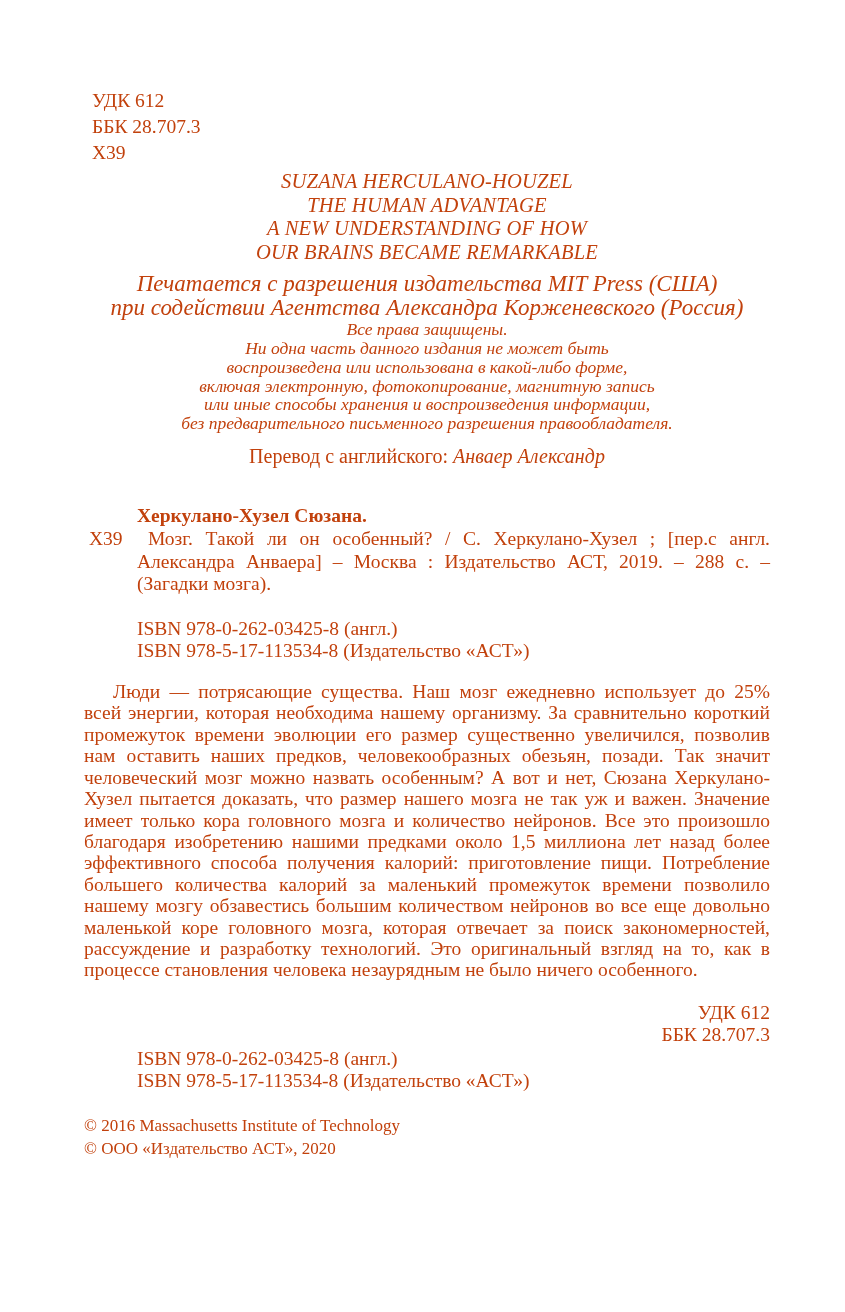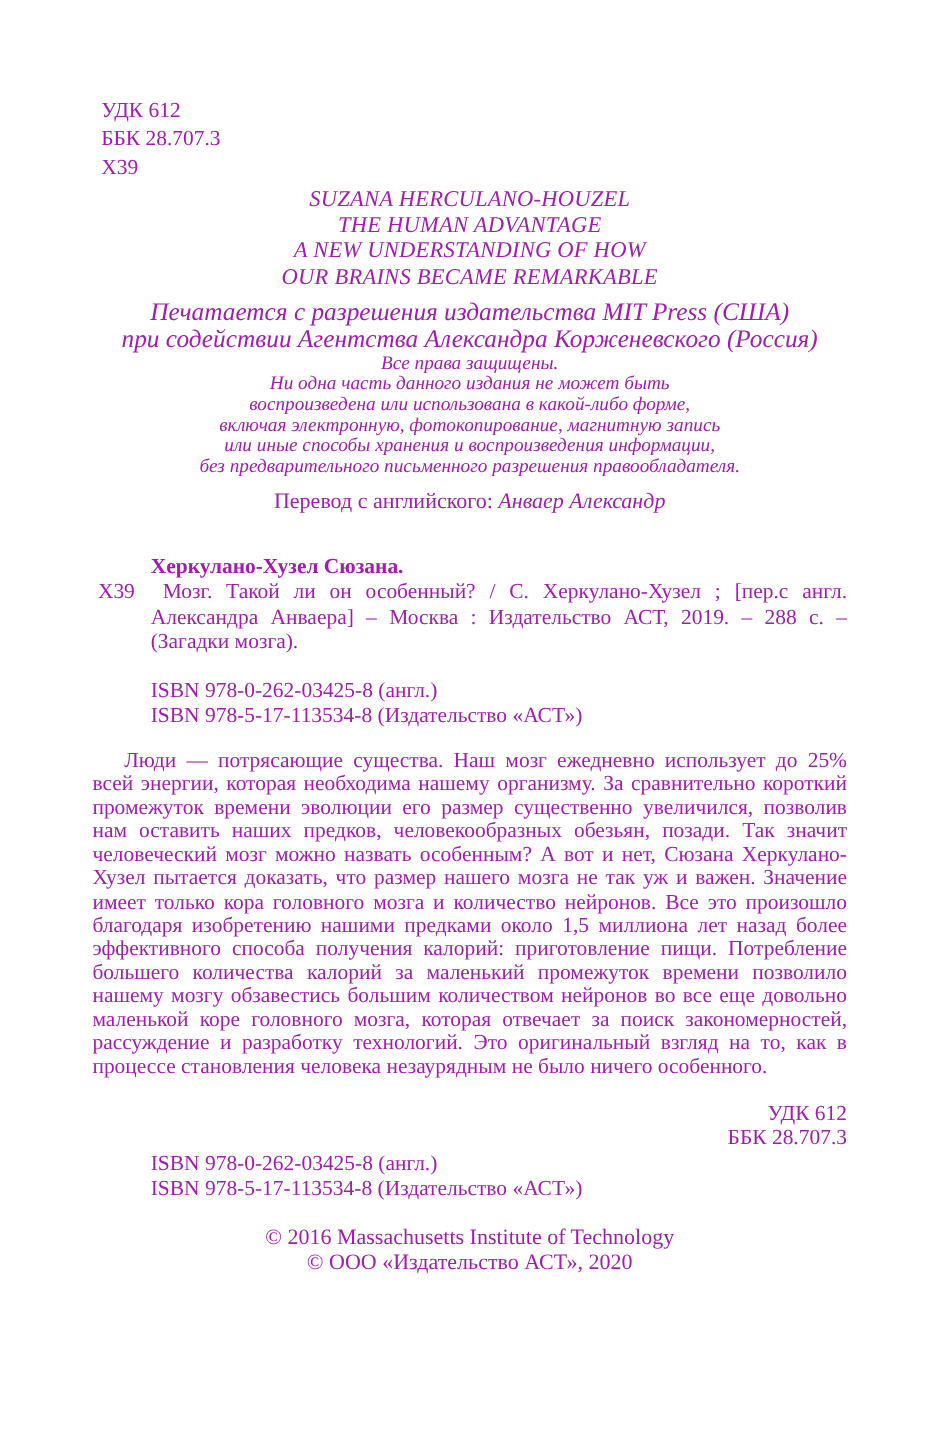--- a/index.html
+++ b/index.html
@@ -5,21 +5,21 @@
   html, body {
     margin: 0;
     padding: 0;
     background: #ffffff;
   }
   .page {
     position: relative;
     width: 845px;
     height: 1312px;
     background: #ffffff;
-    color: #a21caf;
+    color: #c2410c;
     font-family: "Liberation Serif", serif;
     overflow: hidden;
   }
   .content {
     position: absolute;
     left: 84px;
     top: 0;
     width: 686px;
   }
   
@@ -109,22 +109,22 @@
   
   .udk-bottom {
     margin-top: 21px;
     text-align: right;
     font-size: 19.5px;
     line-height: 22px;
   }
   
   .copyright {
     margin-top: 22px;
-    text-align: center;
-    font-size: 20px;
+    text-align: left;
+    font-size: 17px;
     line-height: 23px;
   }
 </style>
 </head>
 <body>
 
 <div class="page">
   <div class="content">
 
     <div class="udk-top">

